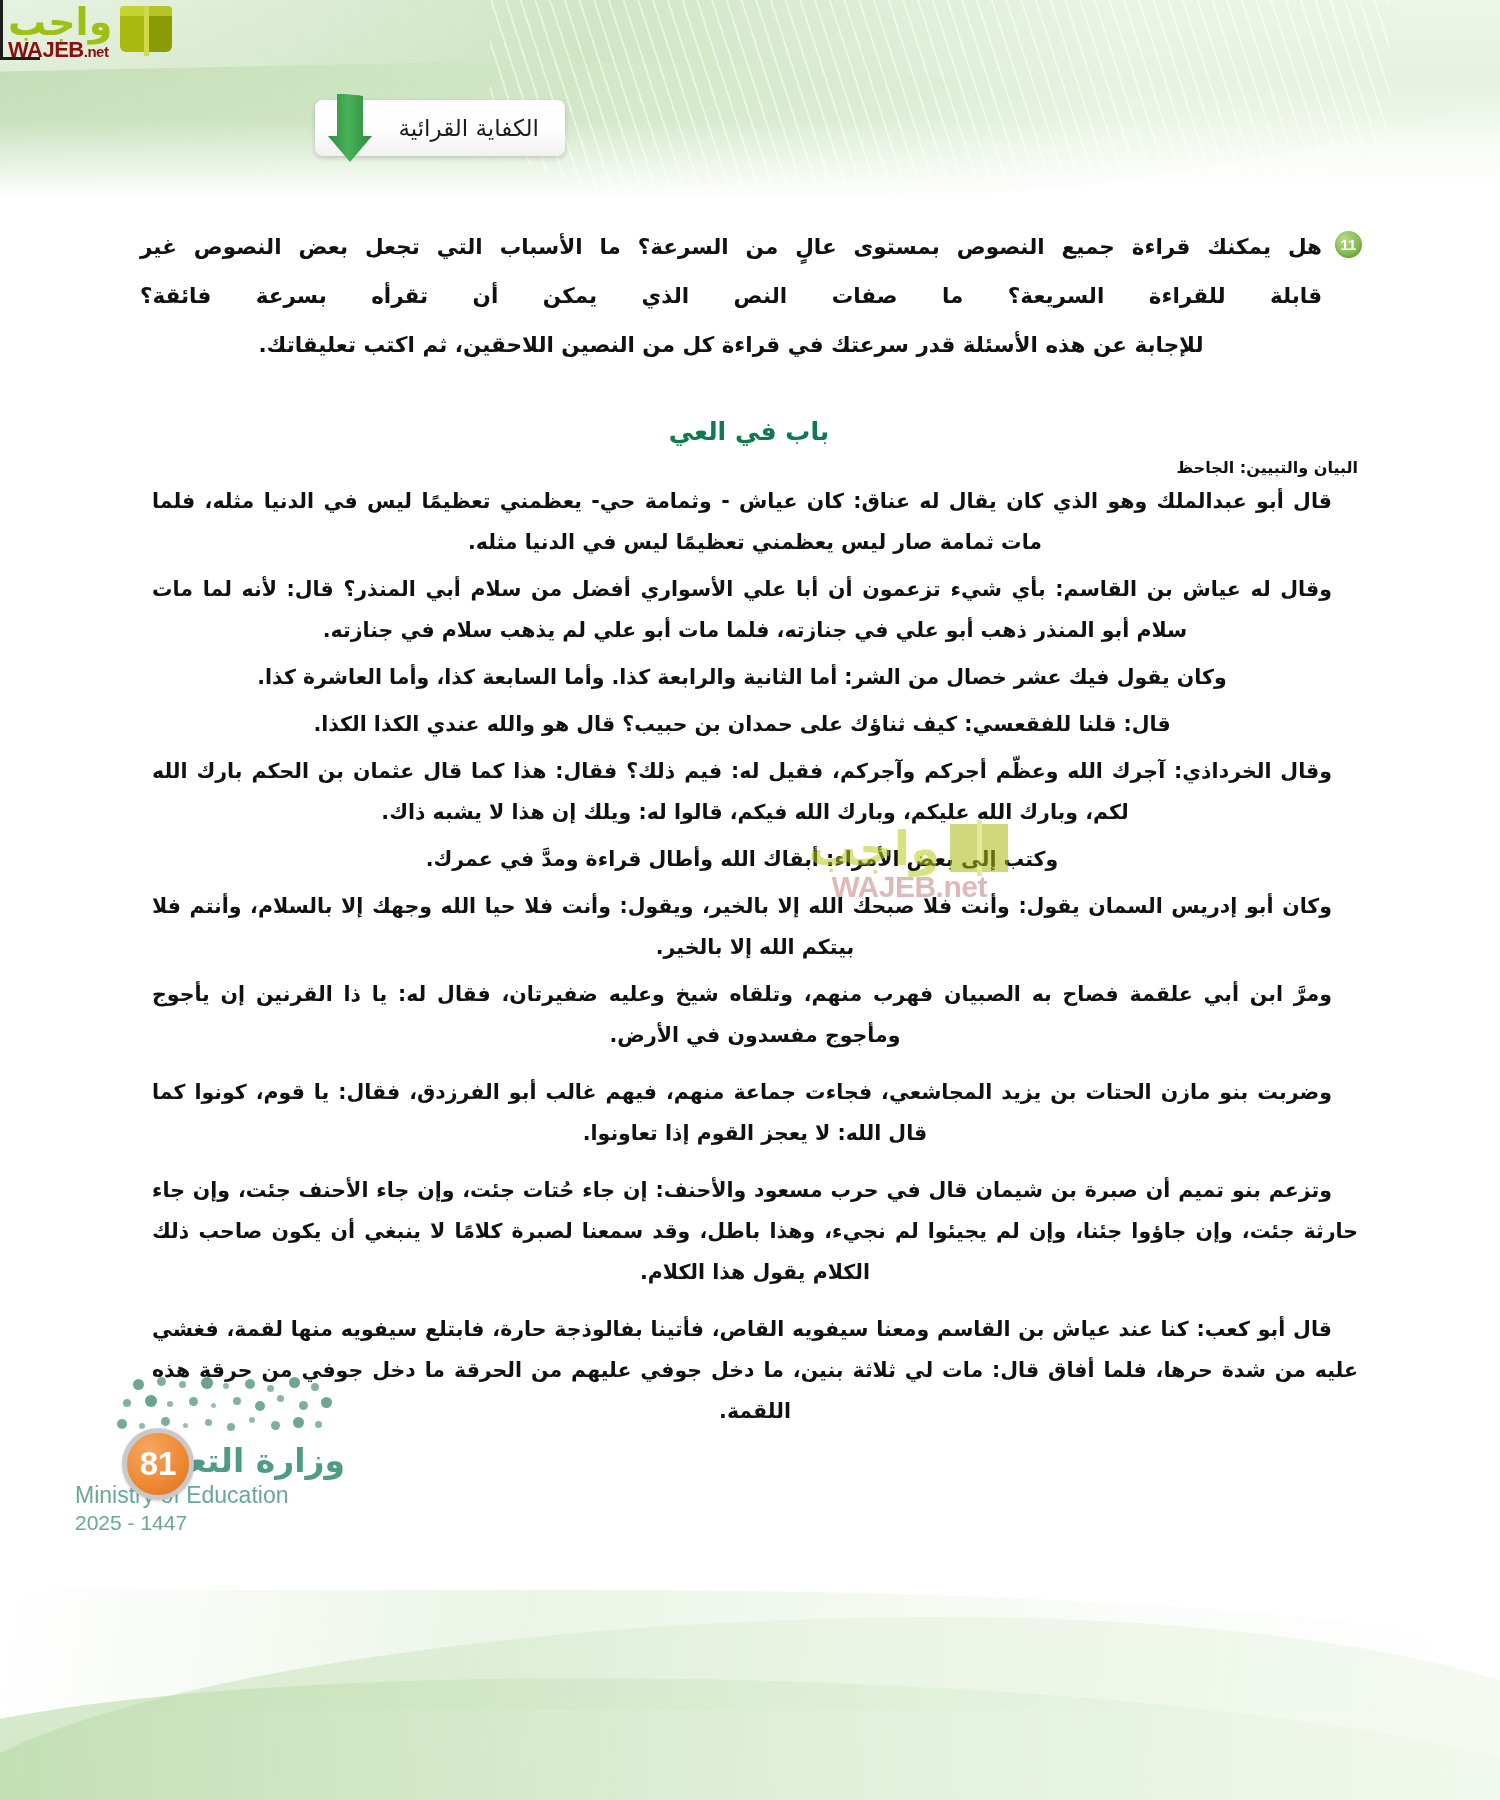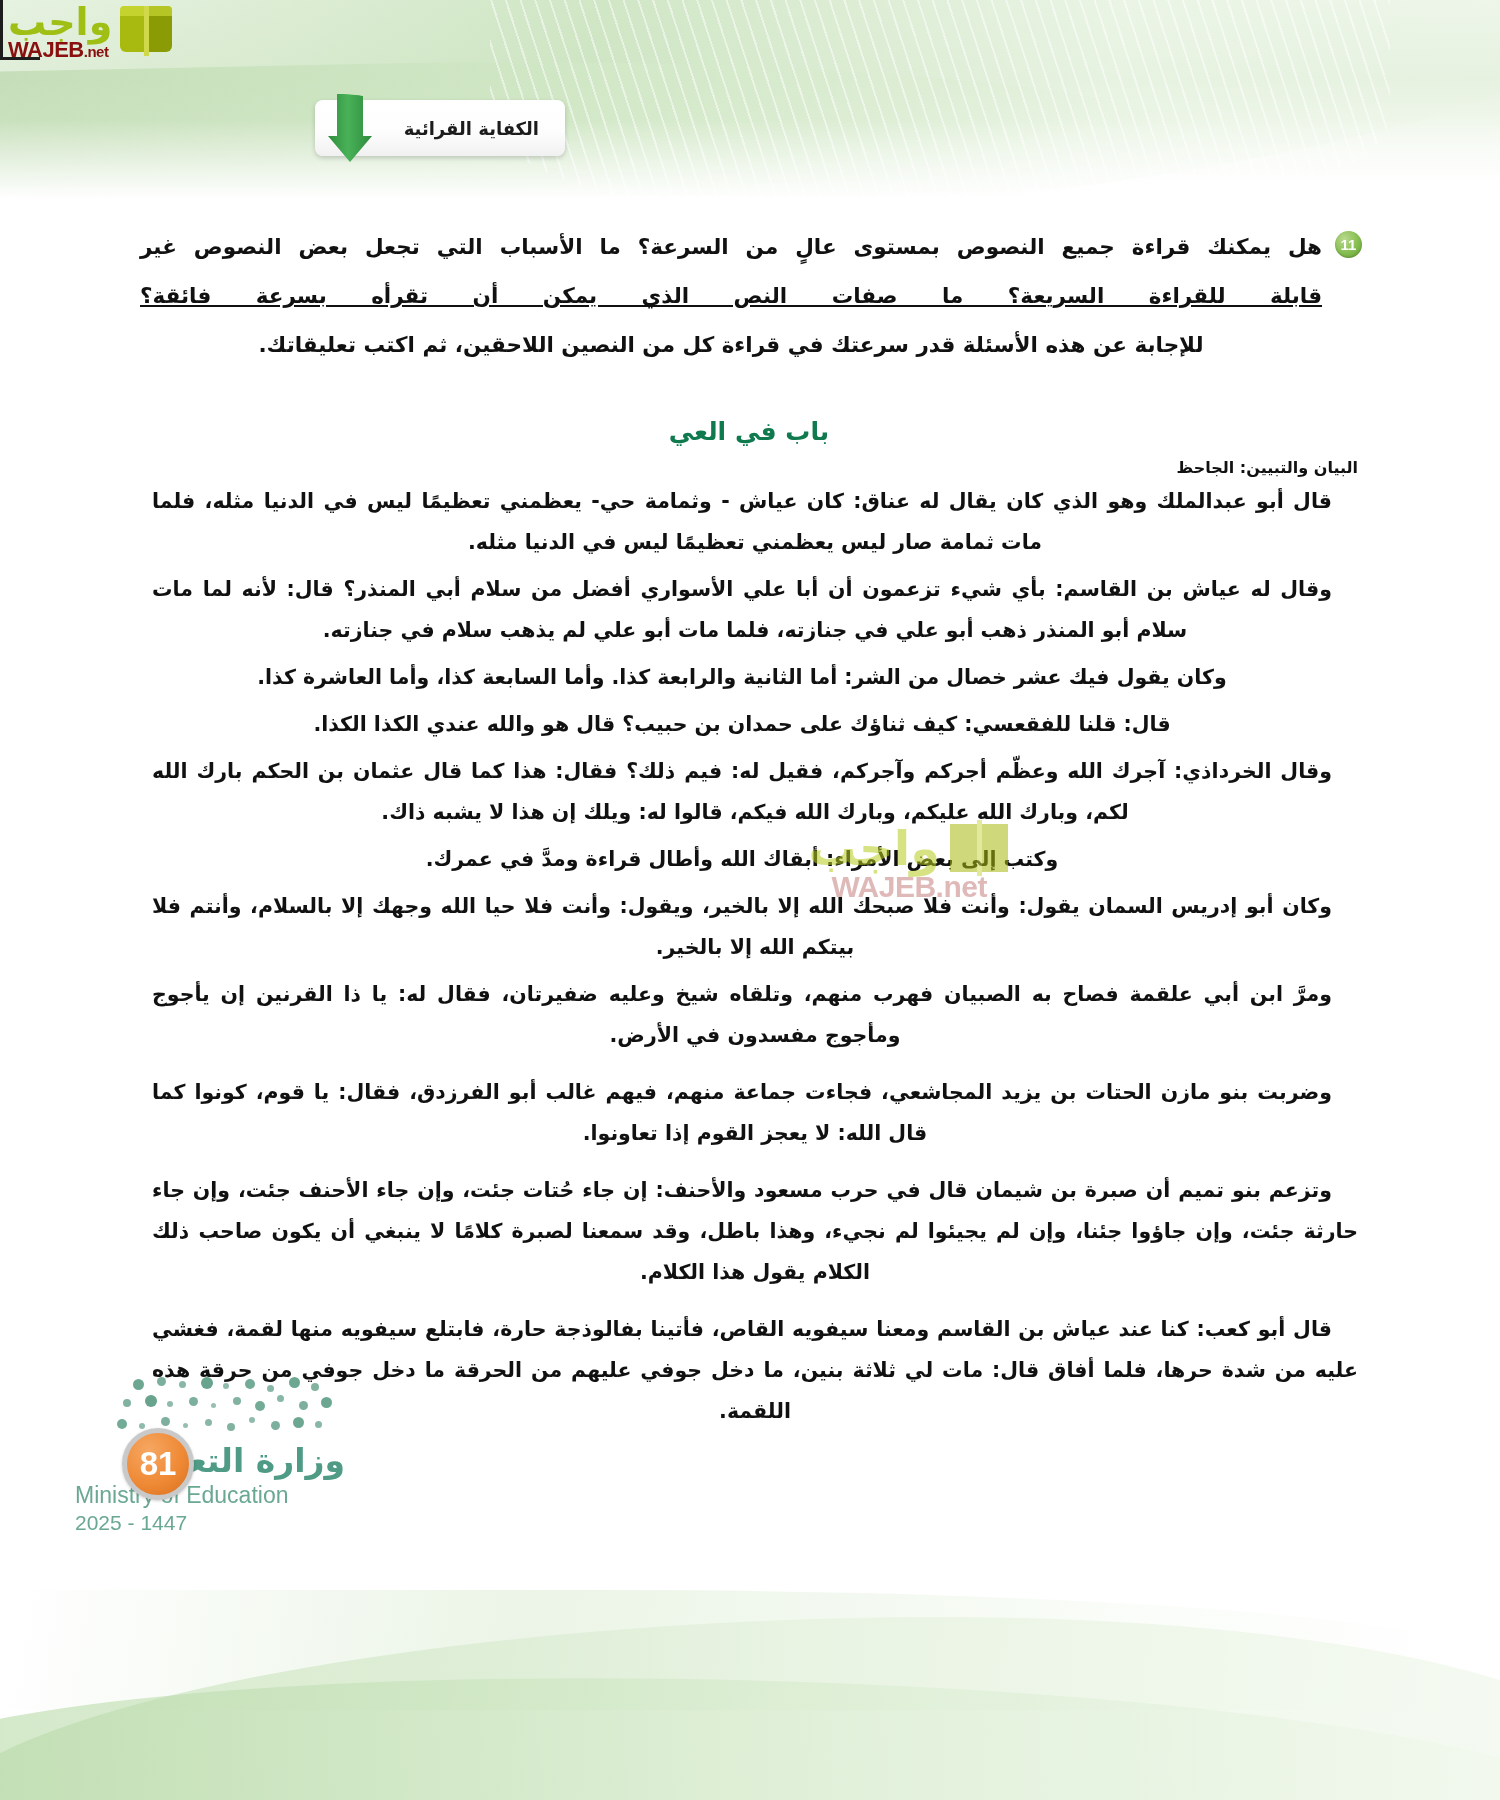--- a/index.html
+++ b/index.html
@@ -90,21 +90,21 @@
     height: 56px; min-width: 250px;
     background: linear-gradient(180deg,#ffffff 0%, #fdfdfd 55%, #f1f1f1 100%);
     border-radius: 8px;
     box-shadow: 0 2px 5px rgba(0,0,0,.18);
     display: flex; align-items: center; justify-content: flex-start;
     padding: 0 26px 0 70px;
     z-index: 30;
   }
   .competency-tab .label {
     font-family: "DejaVu Sans", sans-serif;
-    font-size: 18px; font-weight: bold; color: #1c1c1c;
+    font-size: 23px; font-weight: normal; color: #1c1c1c;
     white-space: nowrap;
   }
   .arrow-down {
     position: absolute; left: 12px; top: -8px;
     width: 46px; height: 72px;
   }
 
   
   .content {
     position: absolute;
@@ -129,21 +129,21 @@
     background: radial-gradient(circle at 35% 30%, #b9d98f 0%, #84bd4f 55%, #5f9a33 100%);
     color: #ffffff;
     font-family: "Liberation Sans", sans-serif;
     font-size: 15px; font-weight: bold;
     display: flex; align-items: center; justify-content: center;
     line-height: 1;
     box-shadow: inset 0 -1px 2px rgba(0,0,0,.18);
   }
   .q-line { display: block; }
   .q-line.l1 { text-align: justify; text-align-last: justify; }
-  .q-line.l2 { text-align: justify; text-align-last: justify; text-decoration: underline; }
+  .q-line.l2 { text-align: justify; text-align-last: justify; }
   .q-line.l3 { text-align: left; }
 
   .section-title {
     text-align: center;
     font-family: "DejaVu Sans", sans-serif;
     font-weight: bold;
     font-size: 25px;
     color: #0f7a4e;
     margin: 48px 0 0 0;
   }

